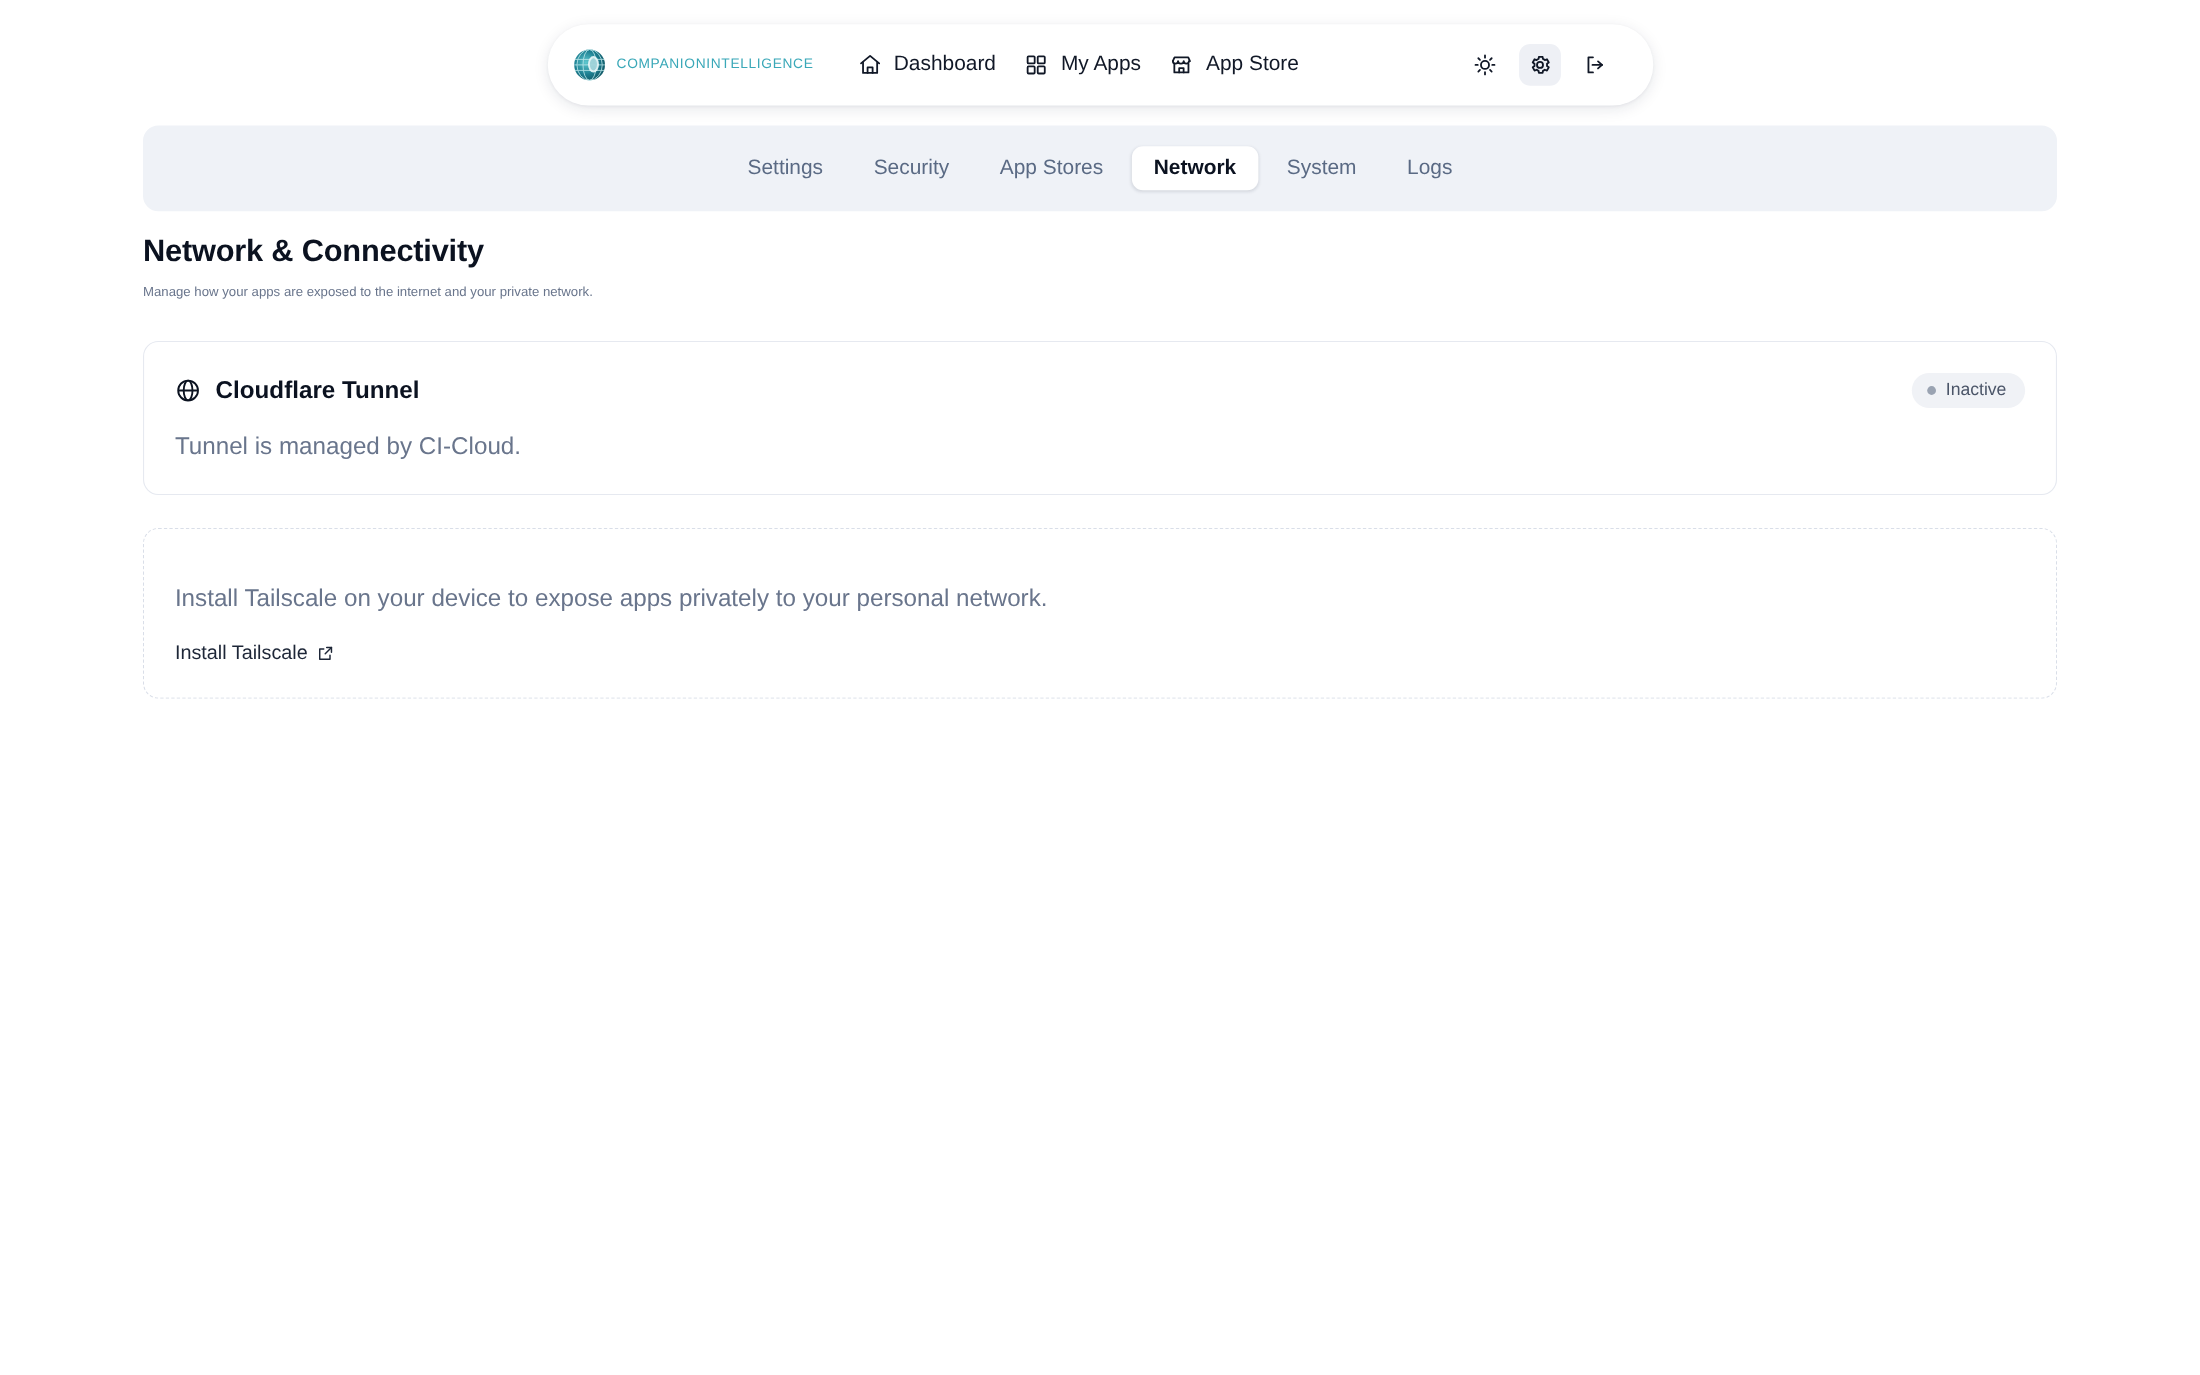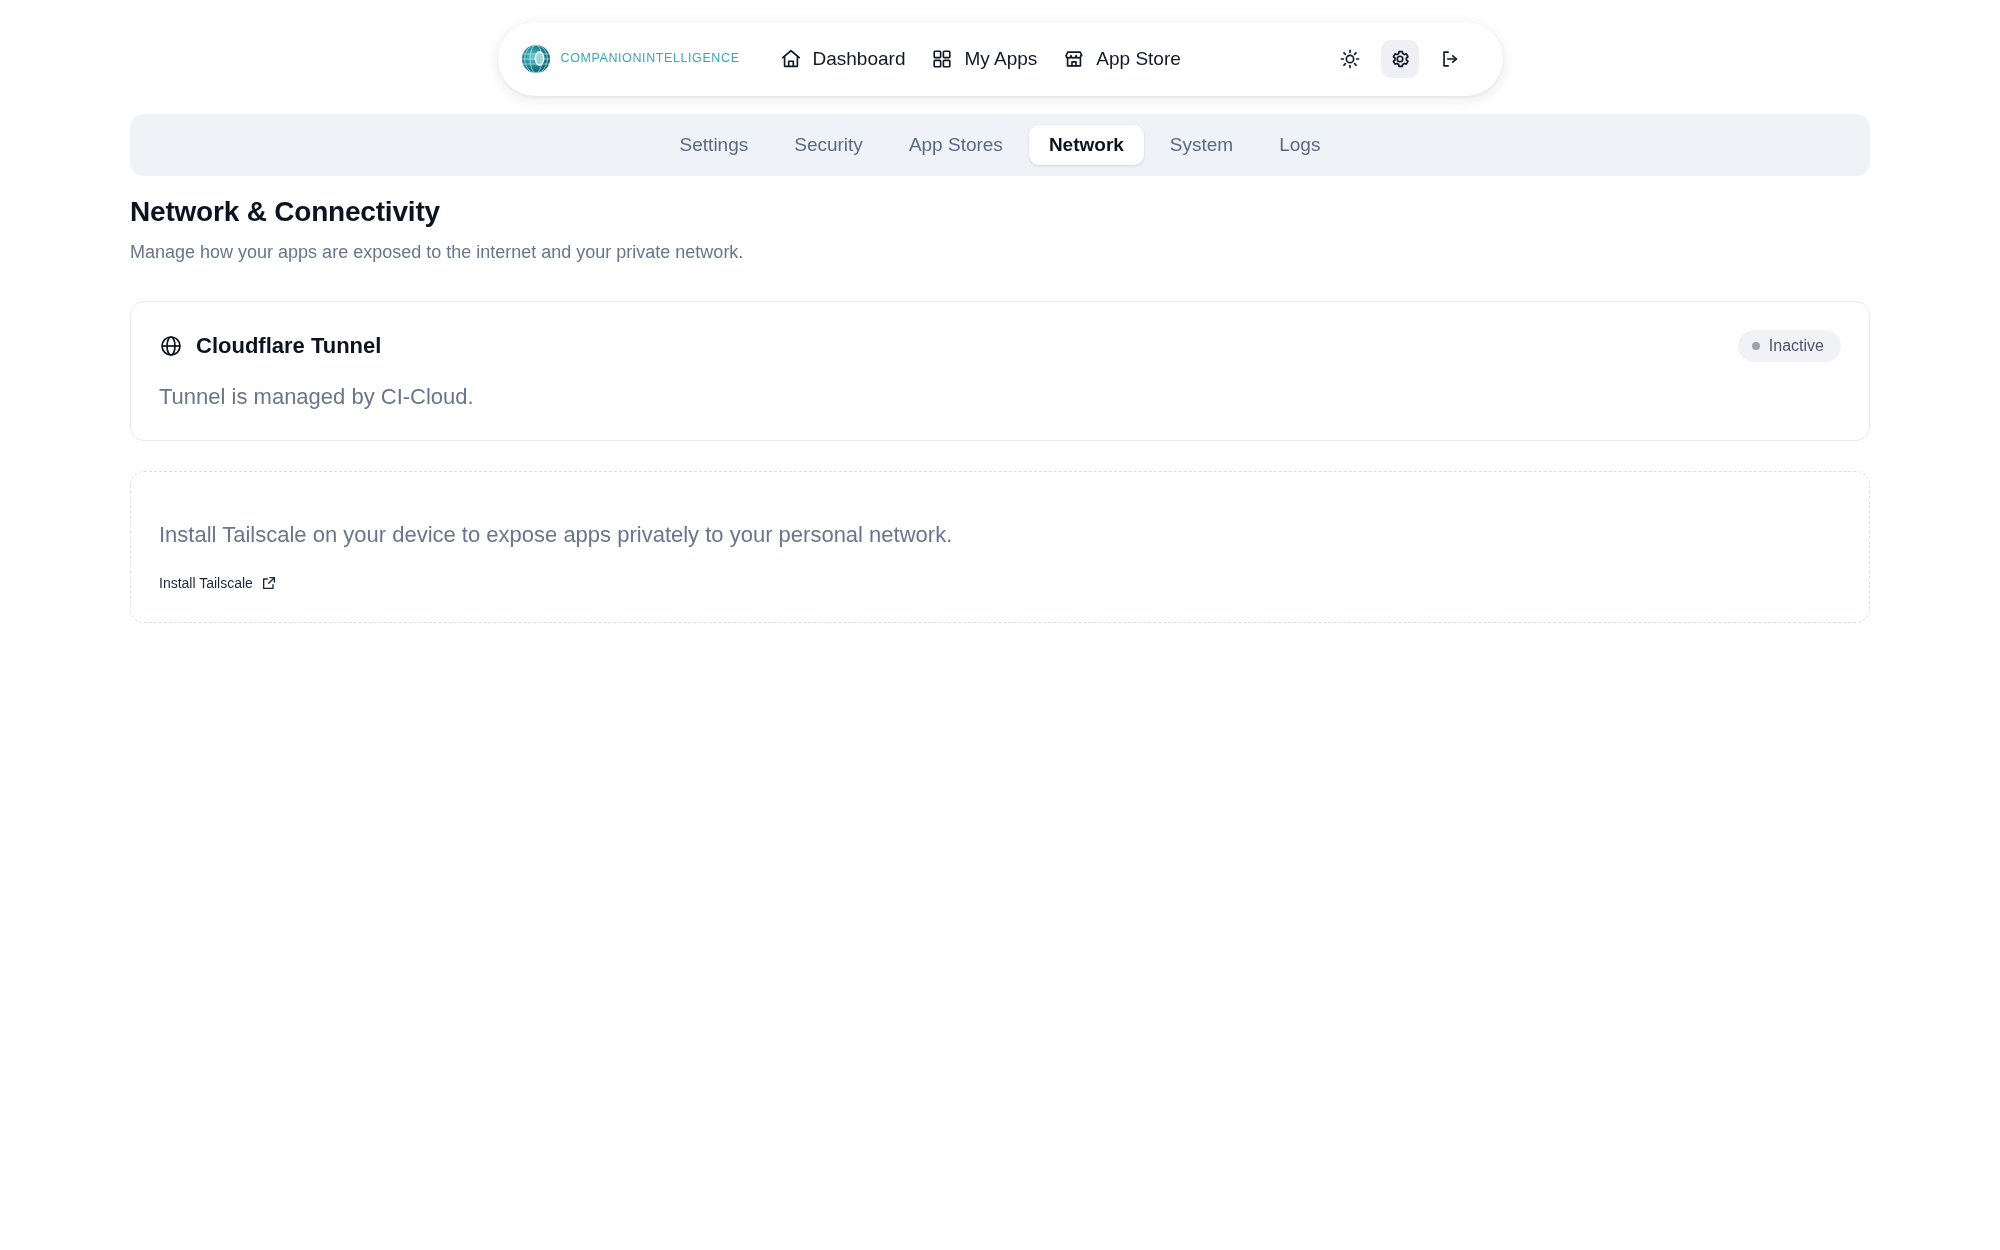--- a/index.html
+++ b/index.html
@@ -92,21 +92,21 @@
 
   
   .tabbar-wrap {
     width: 2000px;
     display: flex;
     justify-content: center;
     margin-top: 18px;
   }
   .tabbar {
     width: 1740px;
-    height: 62px;
+    height: 78px;
     background: #eff2f7;
     border-radius: 14px;
     display: flex;
     align-items: center;
     justify-content: center;
     gap: 6px;
   }
   .tab {
     font-size: 19px;
     color: #5a6a84;
@@ -132,21 +132,21 @@
     padding-top: 20px;
   }
   .page-title {
     font-size: 28px;
     font-weight: 700;
     color: #0b1220;
     letter-spacing: -0.2px;
   }
   .page-sub {
     margin-top: 14px;
-    font-size: 18px;
+    font-size: 12px;
     color: #69758c;
   }
 
   
   .card {
     margin-top: 38px;
     border: 1px solid #e6e9f0;
     border-radius: 14px;
     background: #ffffff;
     padding: 28px 28px 30px 28px;
@@ -191,21 +191,21 @@
     border-radius: 50%;
     background: #9aa3b2;
     display:block;
   }
 
   .link-row { margin-top: 26px; }
   .ext-link {
     display: inline-flex;
     align-items: center;
     gap: 8px;
-    font-size: 14px;
+    font-size: 18px;
     color: #1d2637;
     text-decoration: none;
     cursor: pointer;
   }
   .ext-link svg { display:block; }
 </style>
 </head>
 <body>
 
 <div class="topbar-wrap">

